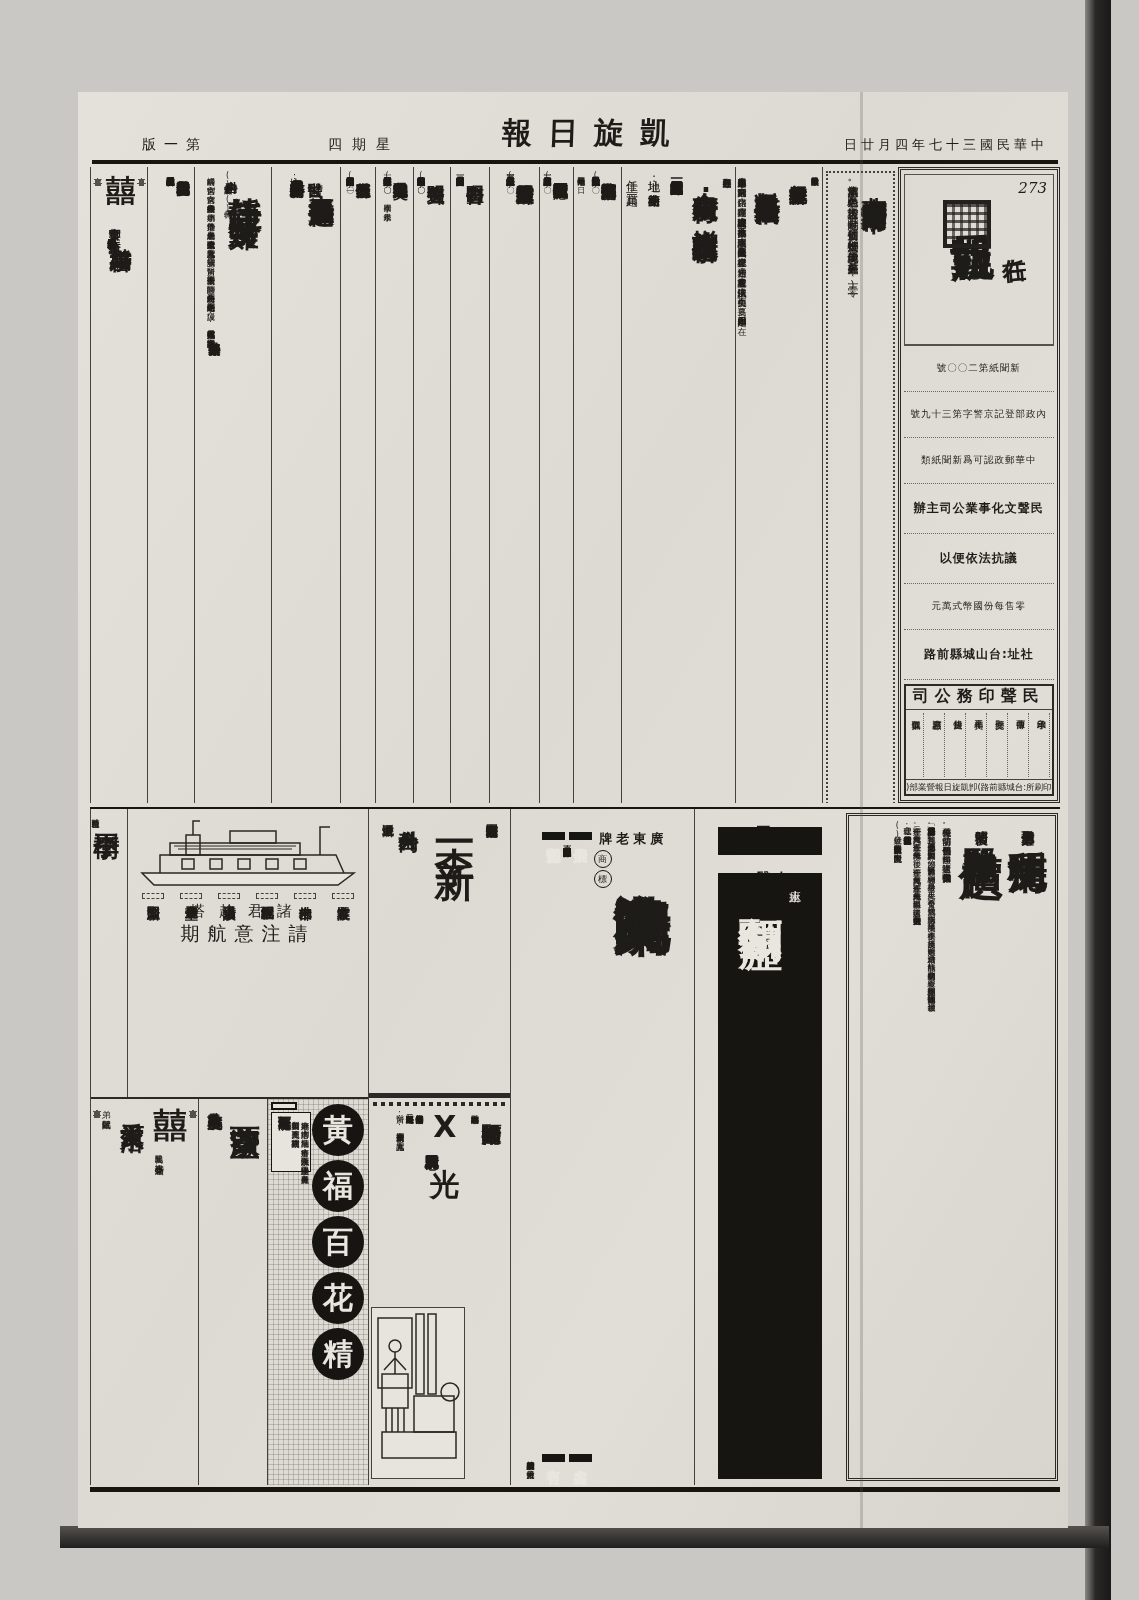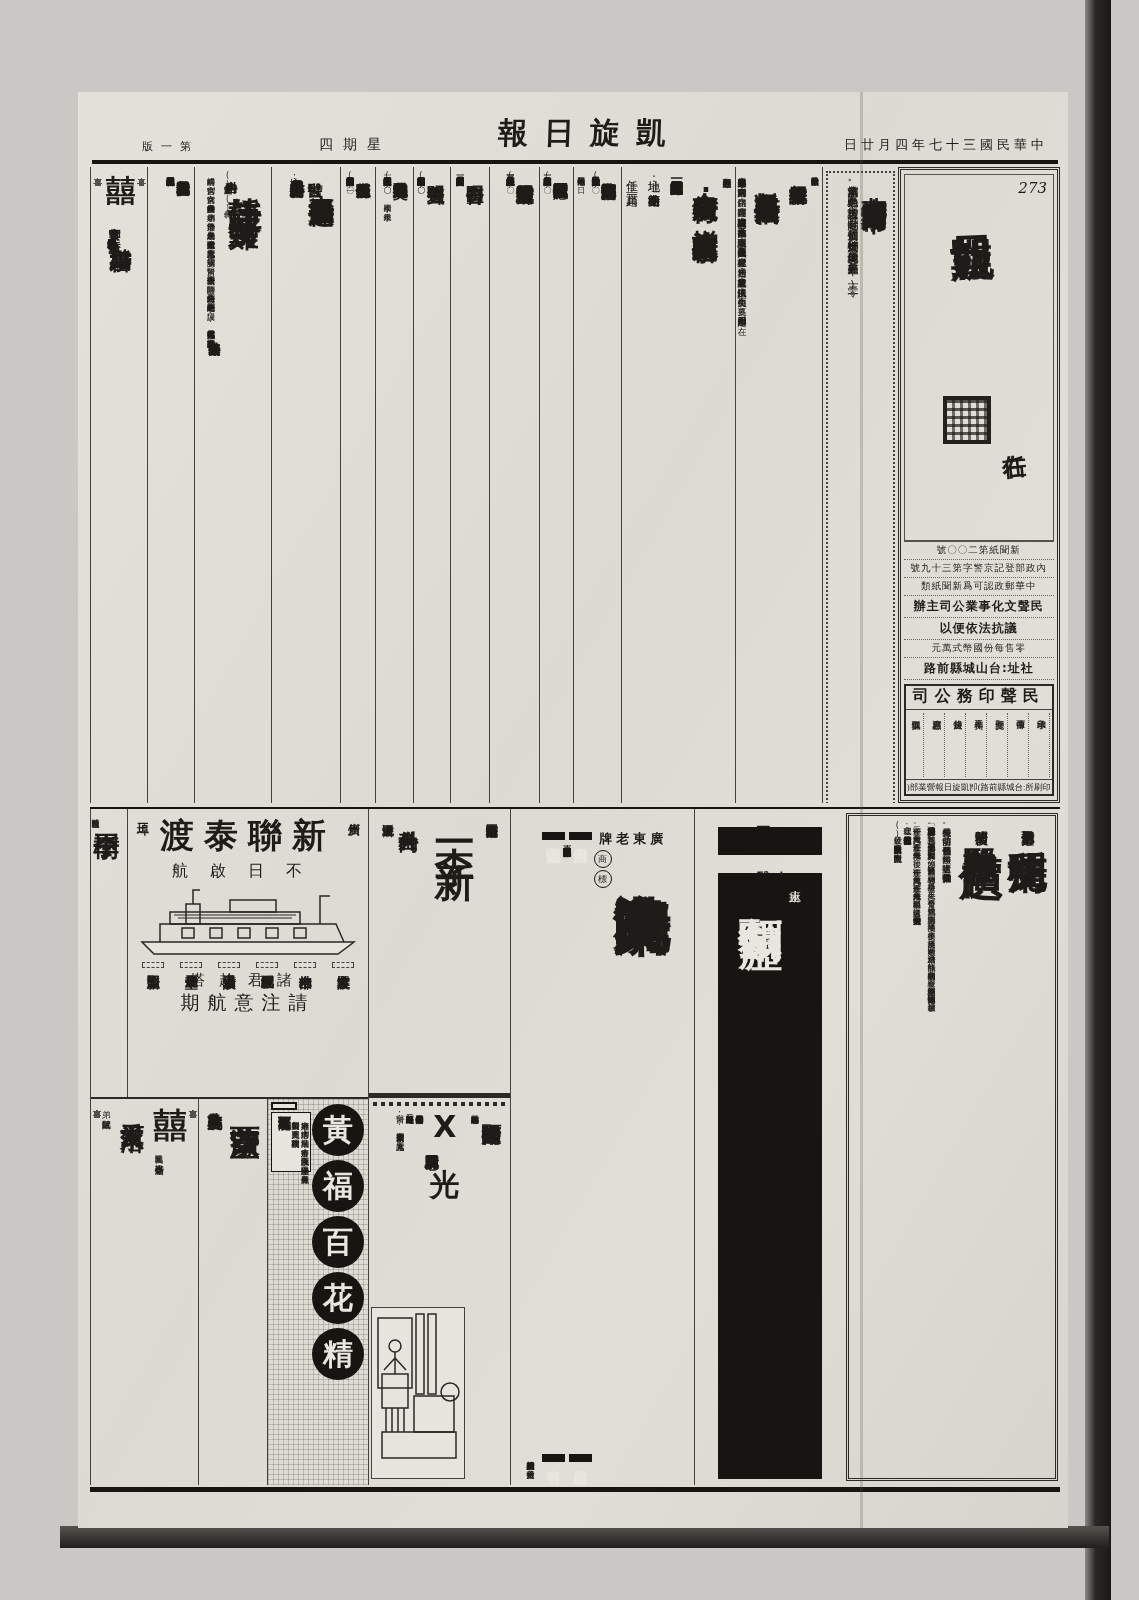--- a/index.html
+++ b/index.html
@@ -29,47 +29,47 @@
   .tiny{font-size:8px;line-height:1.2;}
   .mid{font-size:12px;}
   .inv{background:#171512;color:#e9e6df;}
   
   .hdr{height:56px;display:flex;flex-direction:row-reverse;align-items:flex-end;
     padding:0 12px 4px 12px;box-sizing:border-box;}
   .hdr .date{font-size:13px;letter-spacing:4px;}
   .hdr .ttl{font-size:30px;font-weight:bold;letter-spacing:16px;
     font-family:"DejaVu Serif","Liberation Serif",serif;transform:skewX(-2deg);}
   .hdr .wk{font-size:14px;letter-spacing:10px;}
-  .hdr .ed{font-size:11px;letter-spacing:8px;}
+  .hdr .ed{font-size:14px;letter-spacing:8px;}
   .thick{height:4px;background:#17150f;margin:2px 2px 0 2px;}
   
   .top{height:636px;margin-top:3px;display:flex;flex-direction:row-reverse;}
   .mh{width:176px;border:3px double #2b2925;padding:4px;display:flex;flex-direction:column;}
   .mh-top{flex:1;position:relative;border:1px solid #55524c;}
   .mh-title{position:absolute;top:26px;right:48px;font-size:44px;line-height:1.55;
     font-weight:bold;font-family:"DejaVu Serif","Liberation Serif",serif;transform:rotate(-2deg);}
   .mh-num{position:absolute;top:4px;right:6px;font-size:15px;font-style:italic;
     font-family:"DejaVu Serif","Liberation Serif",serif;}
   .mh-sig{position:absolute;bottom:104px;right:26px;font-size:24px;font-weight:bold;
     transform:rotate(-6deg);}
   .mh-seal{position:absolute;bottom:96px;right:62px;width:40px;height:40px;
     border:4px solid #23211d;background:
       repeating-linear-gradient(0deg,transparent 0 5px,rgba(30,28,24,.7) 5px 8px),
       repeating-linear-gradient(90deg,transparent 0 5px,rgba(30,28,24,.6) 5px 8px);}
   .mh-lines{border-top:1px solid #55524c;}
   .mh-lines div{border-bottom:1px dotted #6a675f;text-align:center;
-    padding:2px 0;font-size:9.5px;letter-spacing:1px;white-space:nowrap;overflow:hidden;}
+    padding:16px 0;font-size:9.5px;letter-spacing:1px;white-space:nowrap;overflow:hidden;}
   .mh-lines .big1{font-size:12px;font-weight:bold;}
   .printer{border:2px solid #2b2925;margin-top:4px;padding:0;}
   .printer .pname{font-size:16px;font-weight:bold;text-align:center;letter-spacing:6px;
     border-bottom:1px solid #44423e;padding-bottom:2px;}
   .printer .svc{display:flex;flex-direction:row-reverse;justify-content:space-around;height:64px;margin-top:3px;}
   .printer .svc .v{font-size:9px;border-right:1px dotted #6a675f;padding:0 1px;}
   .printer .cy{font-size:13px;font-weight:bold;}
-  .printer .paddr{font-size:8.5px;text-align:center;border-top:1px solid #44423e;margin-top:2px;padding-top:2px;white-space:nowrap;font-family:Liberation Serif, serif;}
+  .printer .paddr{font-size:8.5px;text-align:center;border-top:1px solid #44423e;margin-top:2px;padding-top:2px;white-space:nowrap;}
   .adbox-dot{border:2px dotted #44423e;padding:4px 3px;}
   .h26{font-size:26px;font-weight:bold;line-height:1.18;letter-spacing:1px;}
   .h18{font-size:18px;font-weight:bold;line-height:1.2;}
   .h15{font-size:15px;font-weight:bold;line-height:1.2;}
   .top .col{padding:4px 3px;}
   .body-v{font-size:10px;line-height:1.3;letter-spacing:0;}
   .gap{margin-left:5px;}
   
   .midsec{height:676px;margin-top:4px;display:flex;flex-direction:row-reverse;border-top:2px solid #17150f;}
   .xuren{width:212px;border:3px double #2b2925;margin:4px 2px;padding:5px;display:flex;flex-direction:row-reverse;}
@@ -401,28 +401,20 @@
                 <path d="M14 100 L14 124 M20 100 L20 124 M26 100 L26 124 M32 100 L32 124"></path>
               </g>
             </svg>
           </div>
         </div>
       </div>
 
       <div class="stackB col sep">
         <div class="sb-top">
           <div class="xlt">
-            <div class="row" style="align-items:flex-start">
-              <div class="v mid" style="font-weight:bold">廣州</div>
-              <div style="flex:1">
-                <div class="xlt-name">渡泰聯新</div>
-                <div class="xlt-sub">航啟日不</div>
-              </div>
-              <div class="v mid" style="font-weight:bold">三埠</div>
-            </div>
             <svg width="228" height="74" viewBox="0 0 228 74" style="margin:2px auto">
               <g fill="none" stroke="#2b2925" stroke-width="1.5">
                 <path d="M8 58 L220 58 L204 70 L20 70 Z" fill="#e6e4dc"></path>
                 <path d="M26 58 L26 40 L202 40 L210 58"></path>
                 <rect x="36" y="28" width="130" height="12"></rect>
                 <path d="M40 31 h122 M44 34 h114" stroke-width="1"></path>
                 <rect x="96" y="16" width="46" height="12"></rect>
                 <rect x="52" y="20" width="14" height="20"></rect>
                 <path d="M59 20 L59 6 L66 6"></path>
                 <path d="M186 40 L186 12 L196 12"></path>

